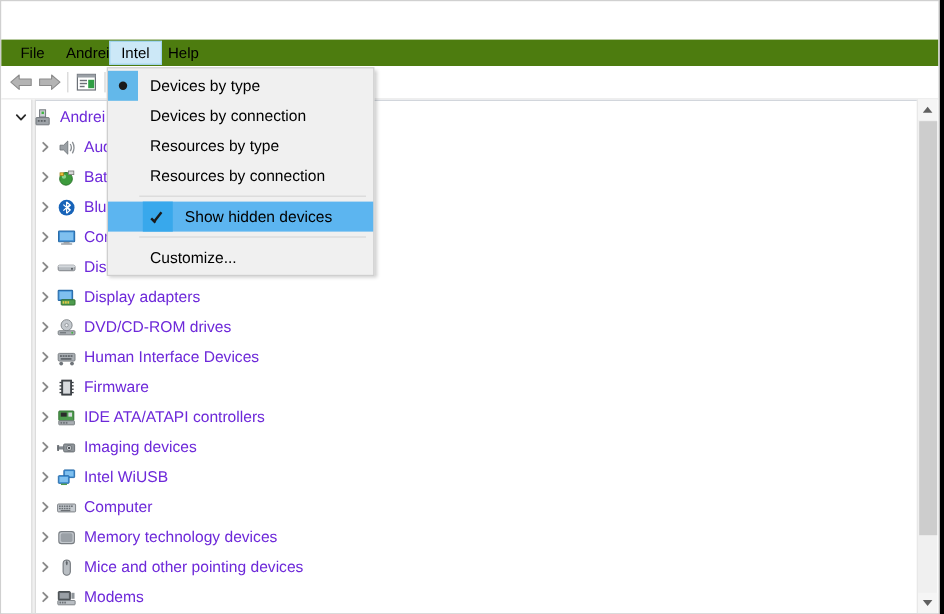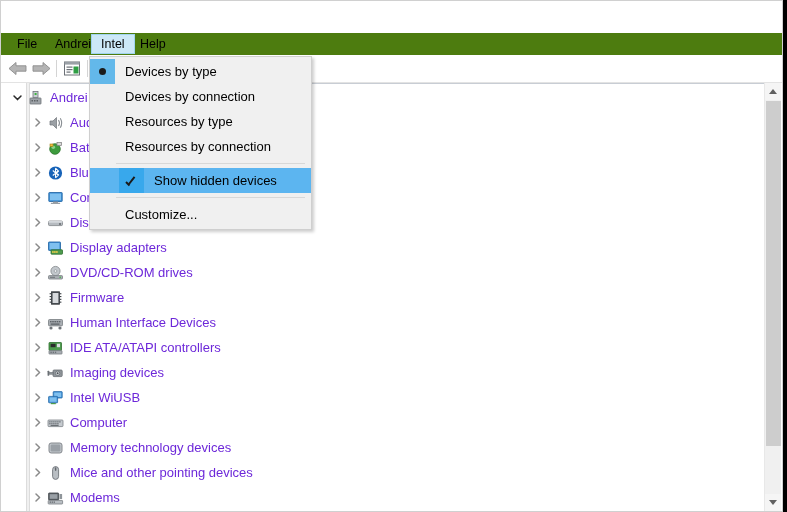--- a/index.html
+++ b/index.html
@@ -337,55 +337,55 @@
     </div>
 
     <div class="row child">
       <span class="chev">
         <svg width="11" height="11" viewBox="0 0 11 11">
             <path d="M4 2 L7.6 5.5 L4 9" fill="none" stroke="#8a8a8a" stroke-width="1.5" stroke-linecap="round" stroke-linejoin="round"></path>
           </svg>
       </span>
       <span class="ic">
         <svg width="17" height="16" viewBox="0 0 17 16">
+          <rect x="1.5" y="4.5" width="14" height="6.4" rx="1" fill="#a9aeb3" stroke="#787d82" stroke-width="0.8"></rect>
+          <rect x="3" y="6" width="1.6" height="1.4" fill="#5f6469"></rect>
+          <rect x="5.2" y="6" width="1.6" height="1.4" fill="#5f6469"></rect>
+          <rect x="7.4" y="6" width="1.6" height="1.4" fill="#5f6469"></rect>
+          <rect x="9.6" y="6" width="1.6" height="1.4" fill="#5f6469"></rect>
+          <rect x="11.8" y="6" width="1.6" height="1.4" fill="#5f6469"></rect>
+          <rect x="3.6" y="8.4" width="9" height="1.4" fill="#5f6469"></rect>
+          <circle cx="4" cy="13" r="1.6" fill="#6f7479"></circle>
+          <circle cx="13" cy="13" r="1.6" fill="#6f7479"></circle>
+        </svg>
+      </span>
+      <span class="lbl">Human Interface Devices</span>
+    </div>
+
+    <div class="row child">
+      <span class="chev">
+        <svg width="11" height="11" viewBox="0 0 11 11">
+            <path d="M4 2 L7.6 5.5 L4 9" fill="none" stroke="#8a8a8a" stroke-width="1.5" stroke-linecap="round" stroke-linejoin="round"></path>
+          </svg>
+      </span>
+      <span class="ic">
+        <svg width="17" height="16" viewBox="0 0 17 16">
           <rect x="4.5" y="1.8" width="8" height="12.4" fill="#4a4f54" stroke="#2f3438" stroke-width="0.8"></rect>
           <rect x="5.6" y="3" width="5.8" height="10" fill="#d7dadd"></rect>
           <rect x="2.6" y="3.2" width="2" height="1.1" fill="#3a3f44"></rect>
           <rect x="2.6" y="6" width="2" height="1.1" fill="#3a3f44"></rect>
           <rect x="2.6" y="8.8" width="2" height="1.1" fill="#3a3f44"></rect>
           <rect x="2.6" y="11.6" width="2" height="1.1" fill="#3a3f44"></rect>
           <rect x="12.4" y="3.2" width="2" height="1.1" fill="#3a3f44"></rect>
           <rect x="12.4" y="6" width="2" height="1.1" fill="#3a3f44"></rect>
           <rect x="12.4" y="8.8" width="2" height="1.1" fill="#3a3f44"></rect>
           <rect x="12.4" y="11.6" width="2" height="1.1" fill="#3a3f44"></rect>
         </svg>
       </span>
       <span class="lbl">Firmware</span>
-    </div>
-
-    <div class="row child">
-      <span class="chev">
-        <svg width="11" height="11" viewBox="0 0 11 11">
-            <path d="M4 2 L7.6 5.5 L4 9" fill="none" stroke="#8a8a8a" stroke-width="1.5" stroke-linecap="round" stroke-linejoin="round"></path>
-          </svg>
-      </span>
-      <span class="ic">
-        <svg width="17" height="16" viewBox="0 0 17 16">
-          <rect x="1.5" y="4.5" width="14" height="6.4" rx="1" fill="#a9aeb3" stroke="#787d82" stroke-width="0.8"></rect>
-          <rect x="3" y="6" width="1.6" height="1.4" fill="#5f6469"></rect>
-          <rect x="5.2" y="6" width="1.6" height="1.4" fill="#5f6469"></rect>
-          <rect x="7.4" y="6" width="1.6" height="1.4" fill="#5f6469"></rect>
-          <rect x="9.6" y="6" width="1.6" height="1.4" fill="#5f6469"></rect>
-          <rect x="11.8" y="6" width="1.6" height="1.4" fill="#5f6469"></rect>
-          <rect x="3.6" y="8.4" width="9" height="1.4" fill="#5f6469"></rect>
-          <circle cx="4" cy="13" r="1.6" fill="#6f7479"></circle>
-          <circle cx="13" cy="13" r="1.6" fill="#6f7479"></circle>
-        </svg>
-      </span>
-      <span class="lbl">Human Interface Devices</span>
     </div>
 
     <div class="row child">
       <span class="chev">
         <svg width="11" height="11" viewBox="0 0 11 11">
             <path d="M4 2 L7.6 5.5 L4 9" fill="none" stroke="#8a8a8a" stroke-width="1.5" stroke-linecap="round" stroke-linejoin="round"></path>
           </svg>
       </span>
       <span class="ic">
         <svg width="17" height="16" viewBox="0 0 17 16">

